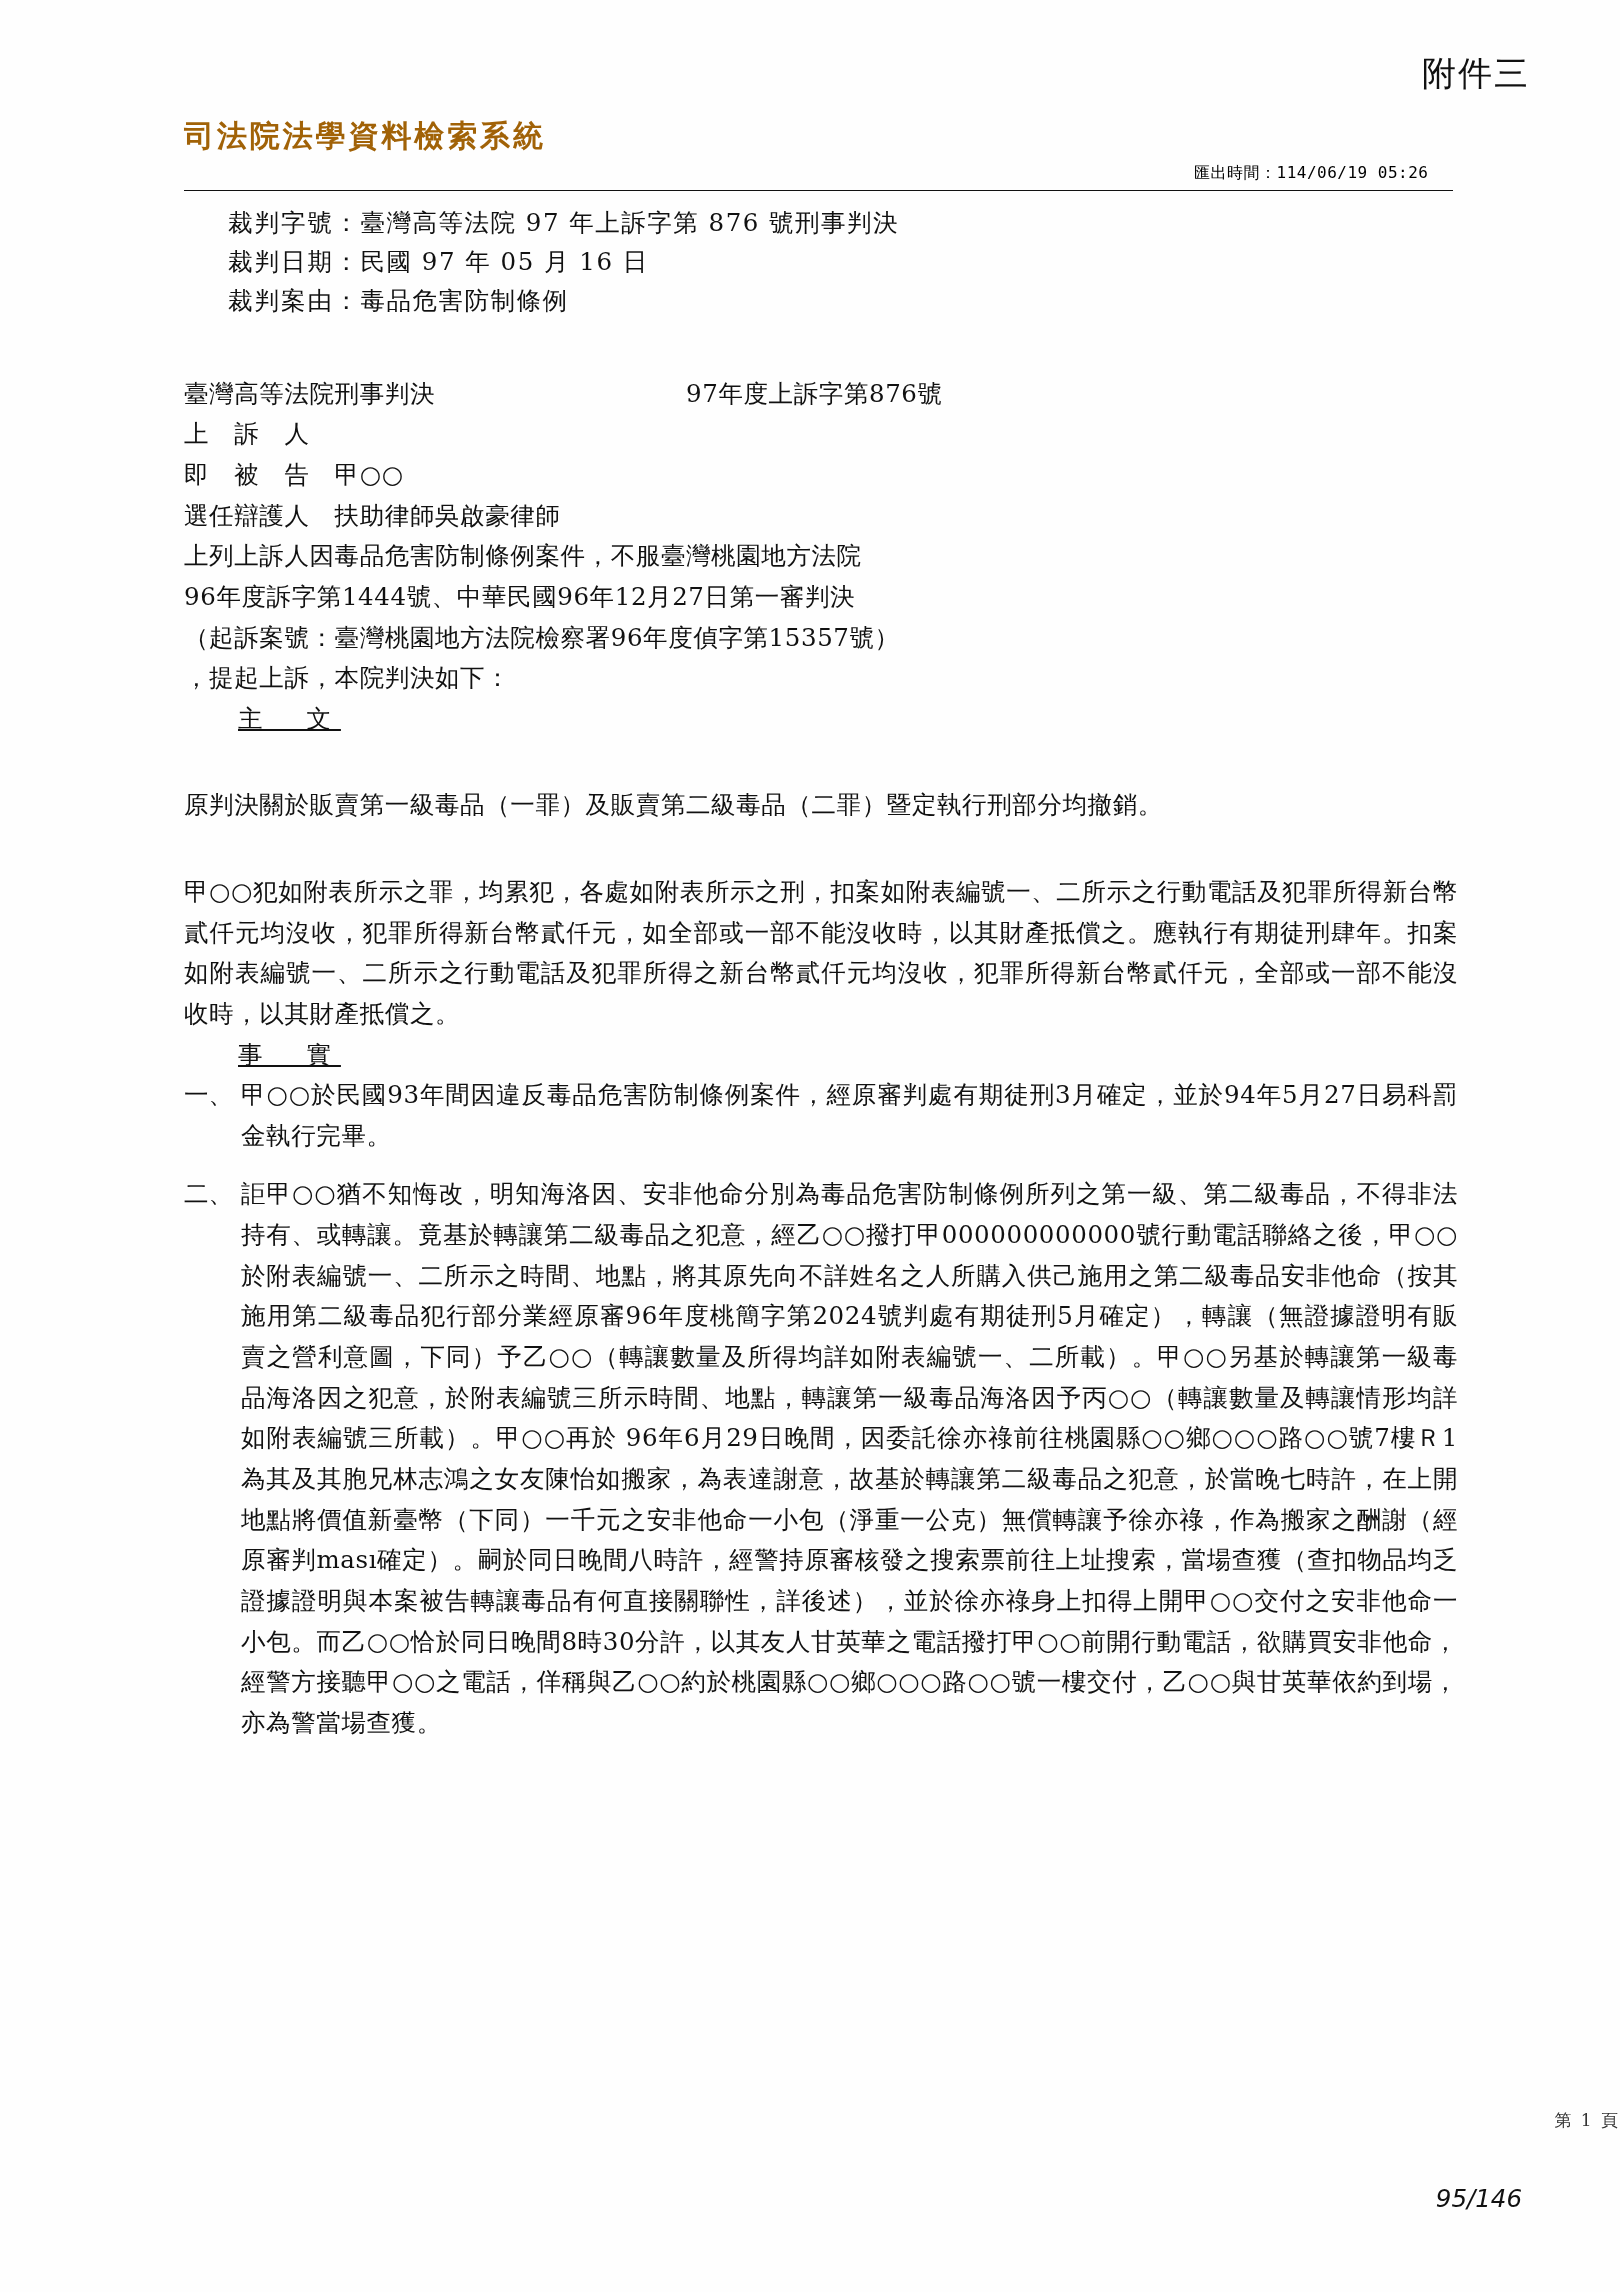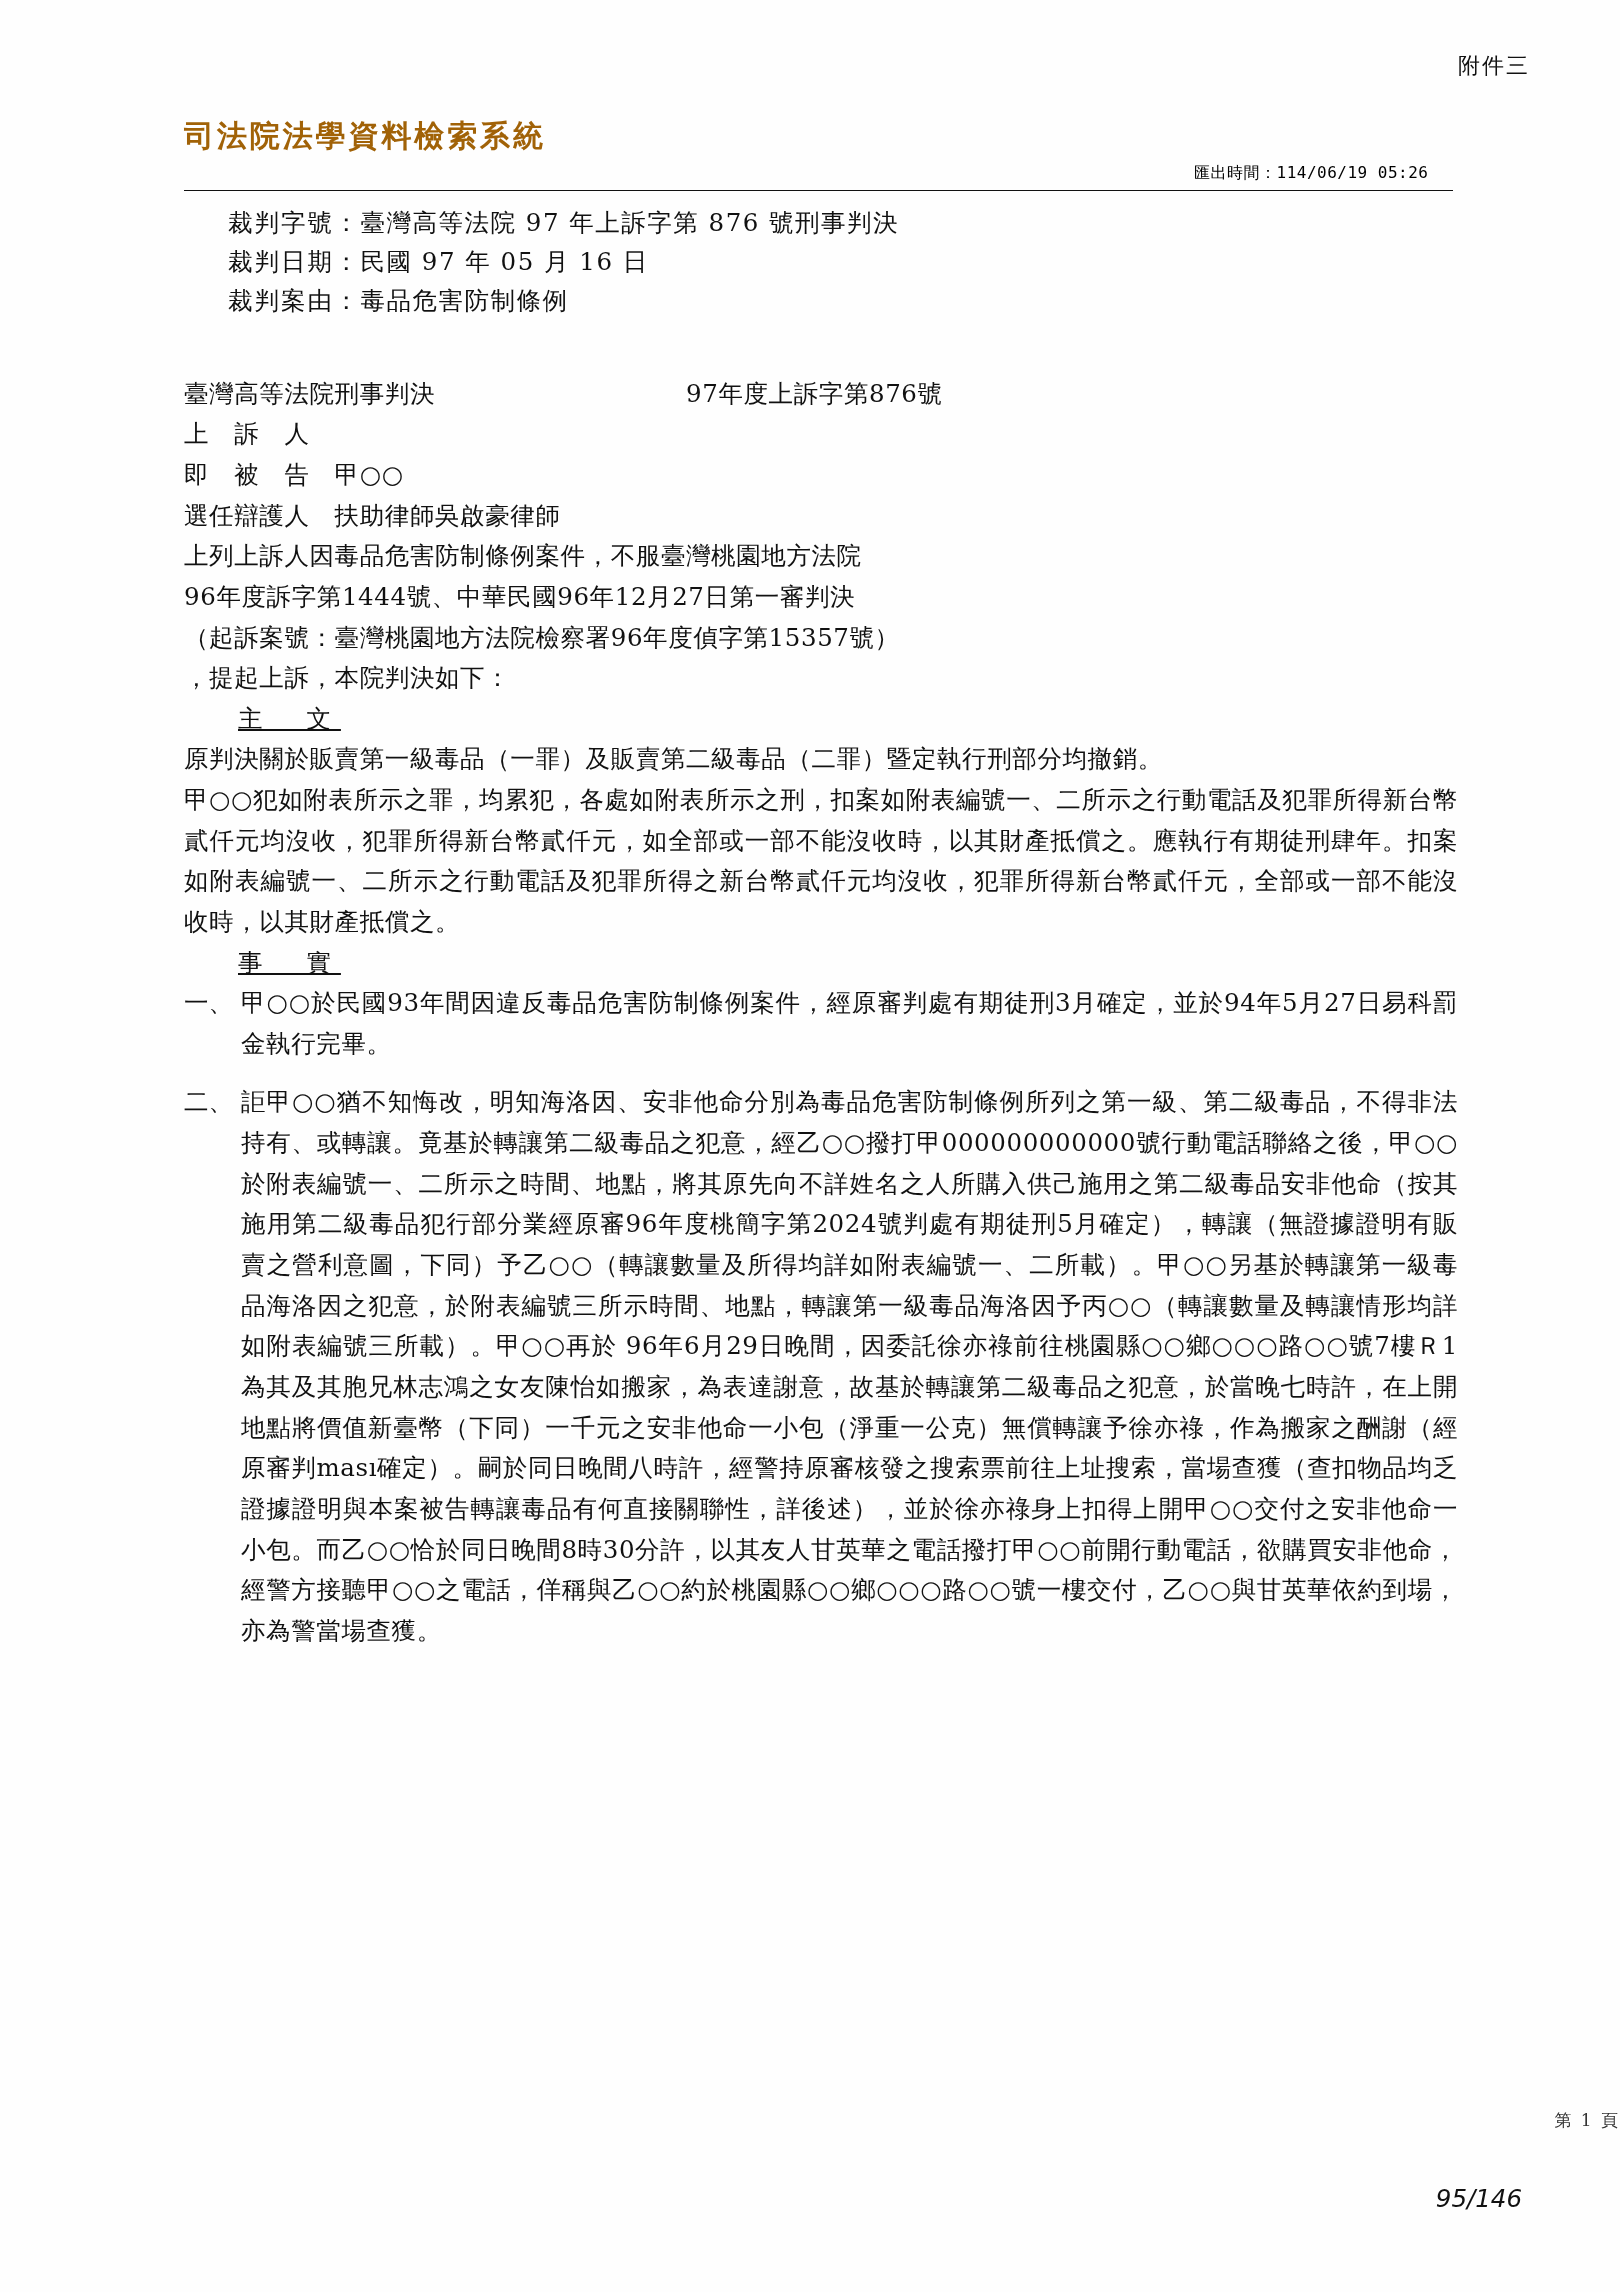--- a/index.html
+++ b/index.html
@@ -17,21 +17,21 @@
     height: 2293px;
     box-sizing: border-box;
     background: #fefefe;
     overflow: hidden;
   }
   
   .attachment-tag {
     position: absolute;
     top: 51px;
     right: 90px;
-    font-size: 22px;
+    font-size: 34px;
     letter-spacing: 2px;
     color: #111;
     font-family: "DejaVu Serif", "Liberation Serif", serif;
   }
   .content {
     position: absolute;
     left: 184px;
     top: 116px;
     width: 1274px;
   }
@@ -110,20 +110,21 @@
     letter-spacing: 0;
   }
   .numbered .body {
     flex: 1 1 auto;
     text-align: justify;
     text-justify: inter-character;
   }
   .para {
     text-align: justify;
     text-justify: inter-character;
+    margin-top: 46px;
   }
   .page-footer {
     position: absolute;
     left: 0;
     right: 0;
     top: 2109px;
     text-align: right;
     font-size: 17px;
     letter-spacing: 2px;
     color: #333;

